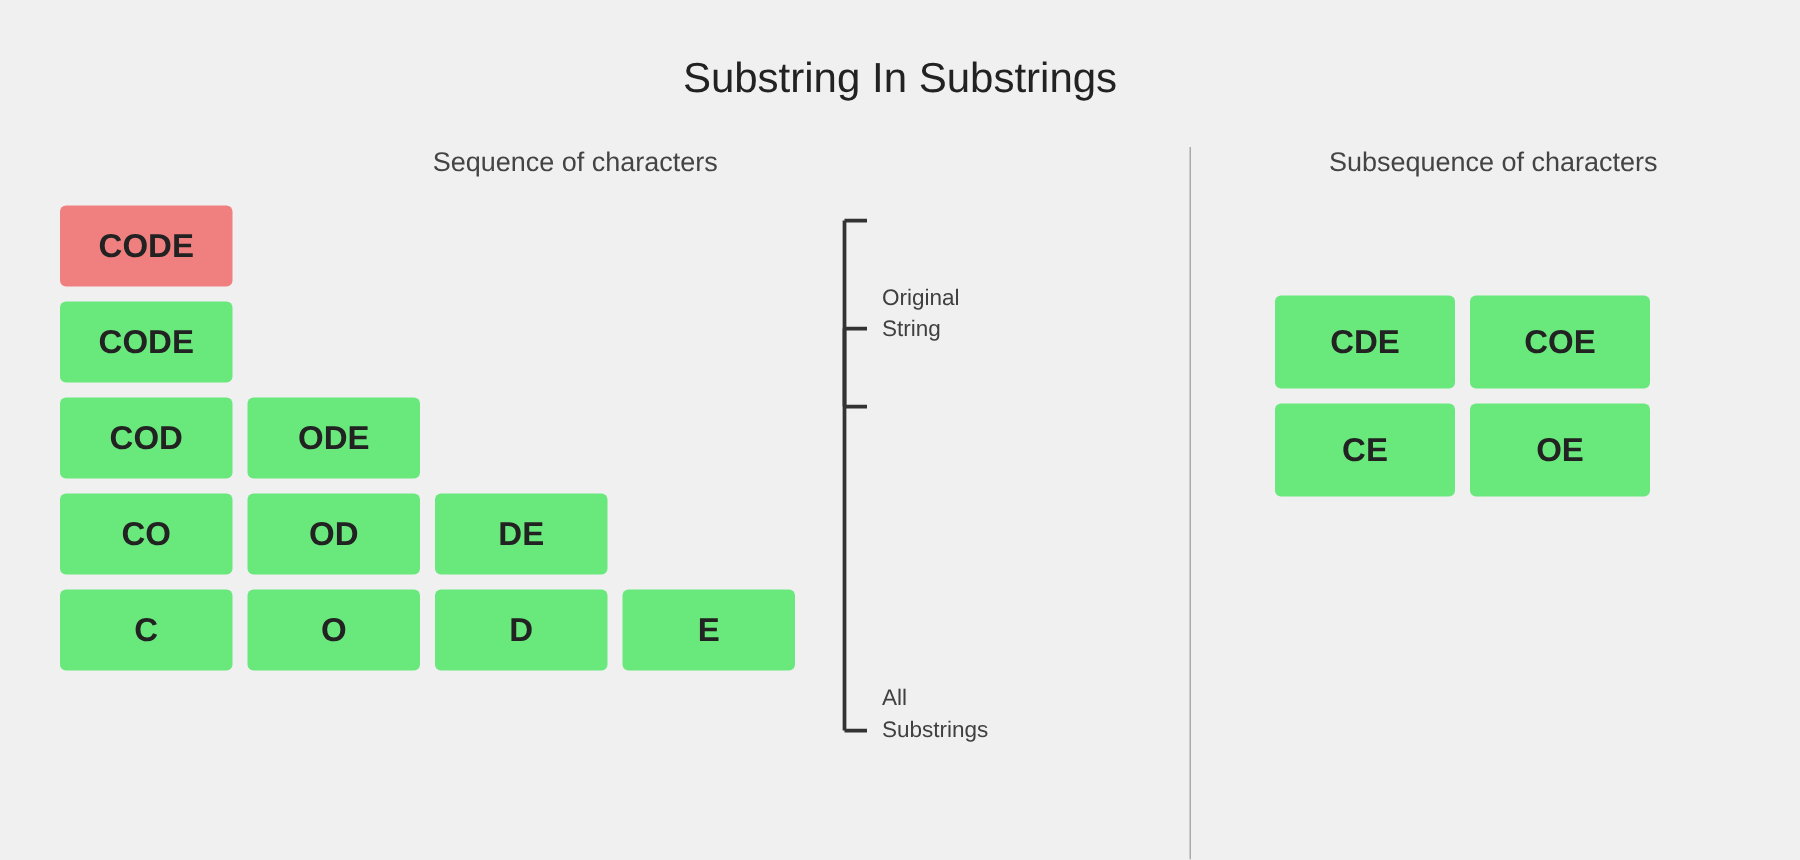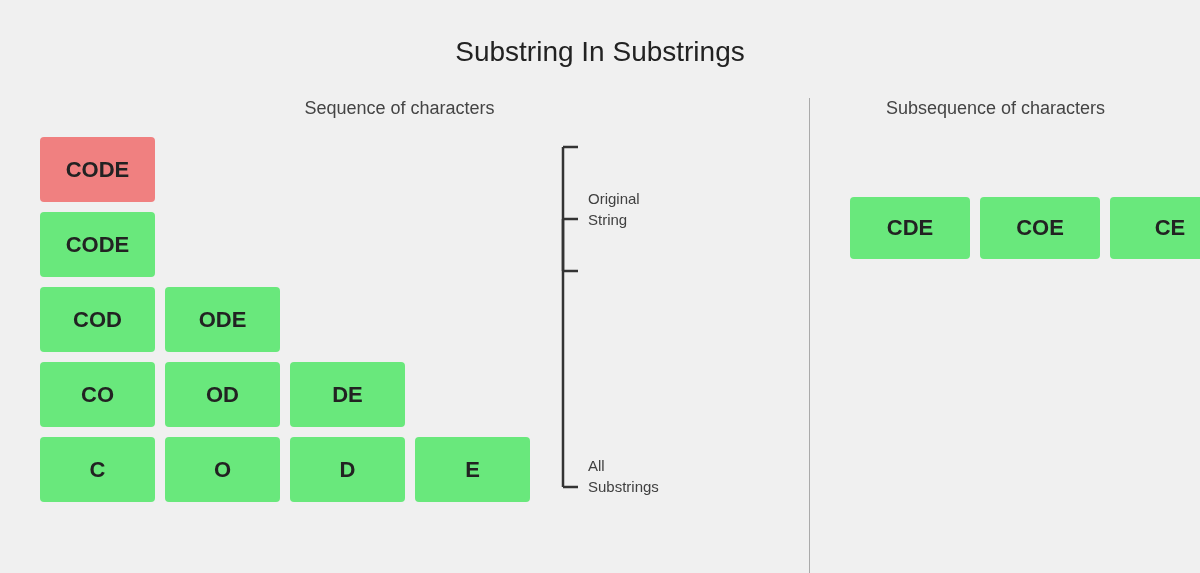--- a/index.html
+++ b/index.html
@@ -17,20 +17,21 @@
       font-size: 28px;
       font-weight: 500;
       margin-top: 36px;
       margin-bottom: 30px;
       color: #222;
     }
     .main-content {
       display: flex;
       width: 100%;
       flex: 1;
+      gap: 16px;
     }
     
     .left-section {
       flex: 1;
       padding-left: 40px;
       padding-right: 40px;
       display: flex;
       flex-direction: column;
       position: relative;
     }
@@ -43,21 +44,21 @@
     .row {
       display: flex;
       gap: 10px;
       align-items: center;
     }
     .box {
       display: flex;
       align-items: center;
       justify-content: center;
       width: 115px;
-      height: 65px;
+      height: 54px;
       border-radius: 4px;
       font-size: 22px;
       font-weight: 700;
       color: #222;
     }
     .box-pink {
       background: #f08080;
     }
     .box-green {
       background: #69e87c;
@@ -72,21 +73,21 @@
     
     .right-section {
       width: 380px;
       padding-left: 30px;
       padding-right: 59px;
       display: flex;
       flex-direction: column;
     }
     .subseq-grid {
       display: flex;
-      flex-direction: row;
+      flex-direction: column;
       gap: 10px;
       margin-top: 60px;
     }
     .subseq-row {
       display: flex;
       gap: 10px;
     }
     .box-subseq {
       width: 120px;
       height: 62px;

